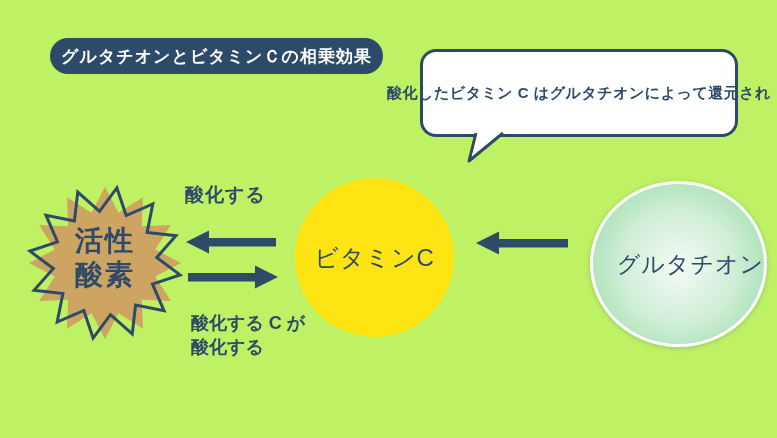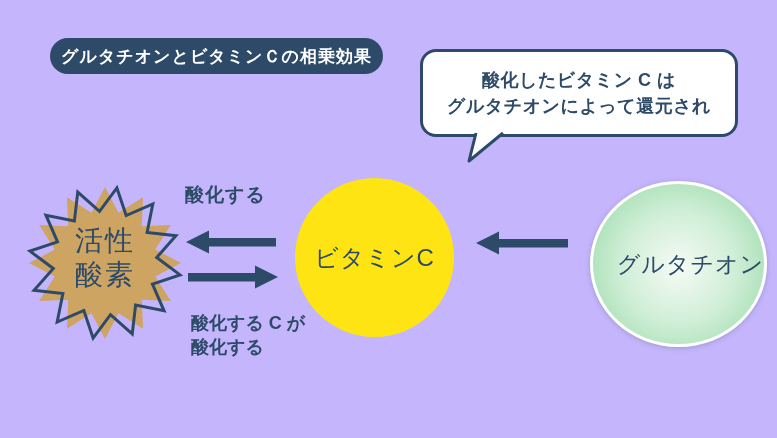--- a/index.html
+++ b/index.html
@@ -1,52 +1,52 @@
 <!DOCTYPE html>
 <html><head>
 <meta charset="utf-8">
 <style>
   html,body{margin:0;padding:0;background:#ffffff;}
   .canvas{
-    position:relative;width:777px;height:438px;background:#c4b5fd;overflow:hidden;
+    position:relative;width:777px;height:438px;background:#bef264;overflow:hidden;
     font-family:"Liberation Sans","DejaVu Sans",sans-serif;color:#2d4a68;
   }
   .abs{position:absolute;}
   
   .title-box{
     left:50px;top:38px;width:333px;height:36px;background:#2d4a68;border-radius:18px;
     display:flex;align-items:center;justify-content:center;
     color:#ffffff;font-size:17px;font-weight:bold;letter-spacing:1px;white-space:nowrap;
   }
   
   .bubble{
     left:420px;top:49px;width:312px;height:82px;background:#ffffff;
     border:3px solid #2d4a68;border-radius:16px;
-    display:flex;flex-direction:column;align-items:center;justify-content:center;
-    font-size:18px;font-weight:600;line-height:26px;letter-spacing:0.5px;
+    display:flex;flex-direction:row;align-items:center;justify-content:center;
+    font-size:15px;font-weight:600;line-height:26px;letter-spacing:0.5px;
     text-align:center;white-space:nowrap;
   }
   
   .vitc-circle{
     left:295px;top:178px;width:159px;height:159px;border-radius:50%;background:#ffe414;
     display:flex;flex-direction:row;align-items:center;justify-content:center;
     font-size:24px;font-weight:500;line-height:29px;letter-spacing:1px;text-align:center;
   }
   .glut-circle{
     left:590px;top:181px;width:171px;height:160px;border-radius:50%;
     border:3px solid #ffffff;
     background:radial-gradient(circle at 50% 52%, #f5fbf5 0%, #cfeed6 48%, #8fd7a1 100%);
     box-shadow:0 1px 5px rgba(90,110,100,0.35);
     display:flex;align-items:center;justify-content:flex-end;
     font-size:23px;font-weight:500;letter-spacing:1px;white-space:nowrap;
   }
   
   .star-label{
     left:55px;top:224px;width:100px;text-align:center;
-    font-size:28px;font-weight:normal;line-height:34px;letter-spacing:2px;
+    font-size:28px;font-weight:bold;line-height:34px;letter-spacing:2px;
   }
   
   .lbl-antioxidant{left:185px;top:182px;font-size:19px;font-weight:bold;letter-spacing:1px;white-space:nowrap;}
   .lbl-oxidize{left:191px;top:311px;font-size:18px;font-weight:600;line-height:24px;white-space:nowrap;}
   .lbl-reduce{left:472px;top:176px;font-size:18px;font-weight:600;line-height:24px;white-space:nowrap;}
   .svg-layer{left:0;top:0;pointer-events:none;}
 </style>
 </head>
 <body>
 

